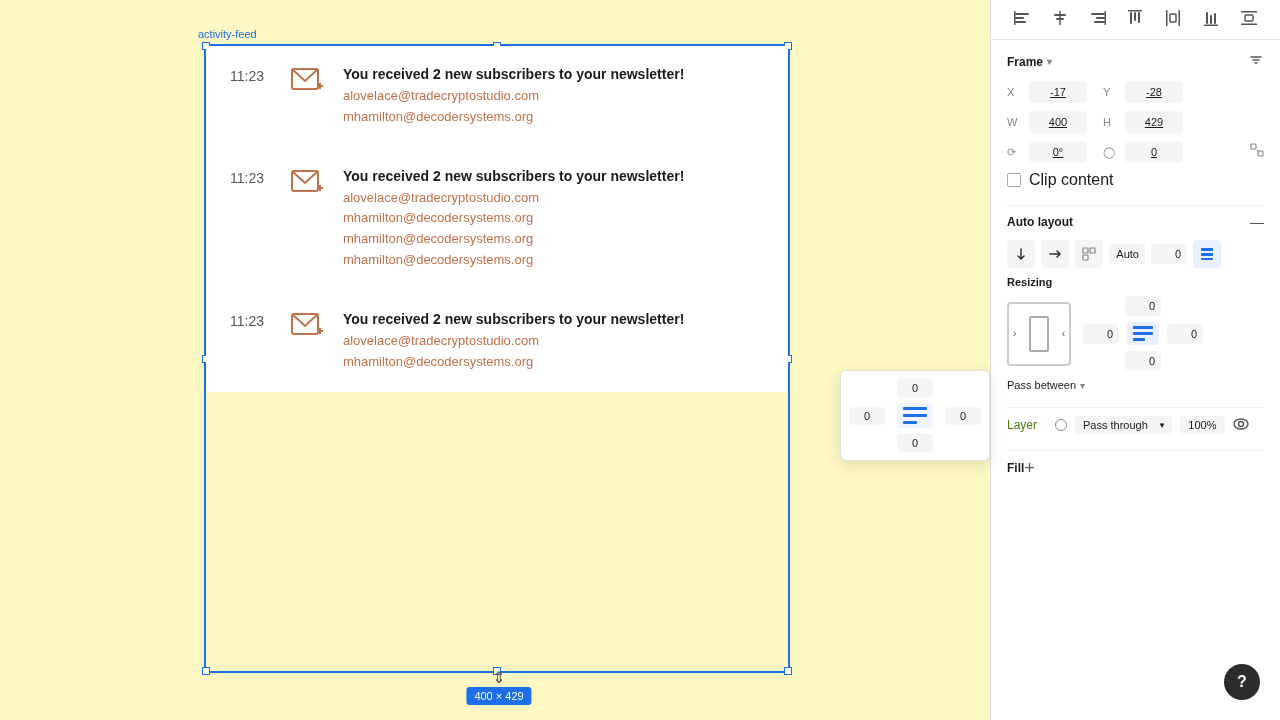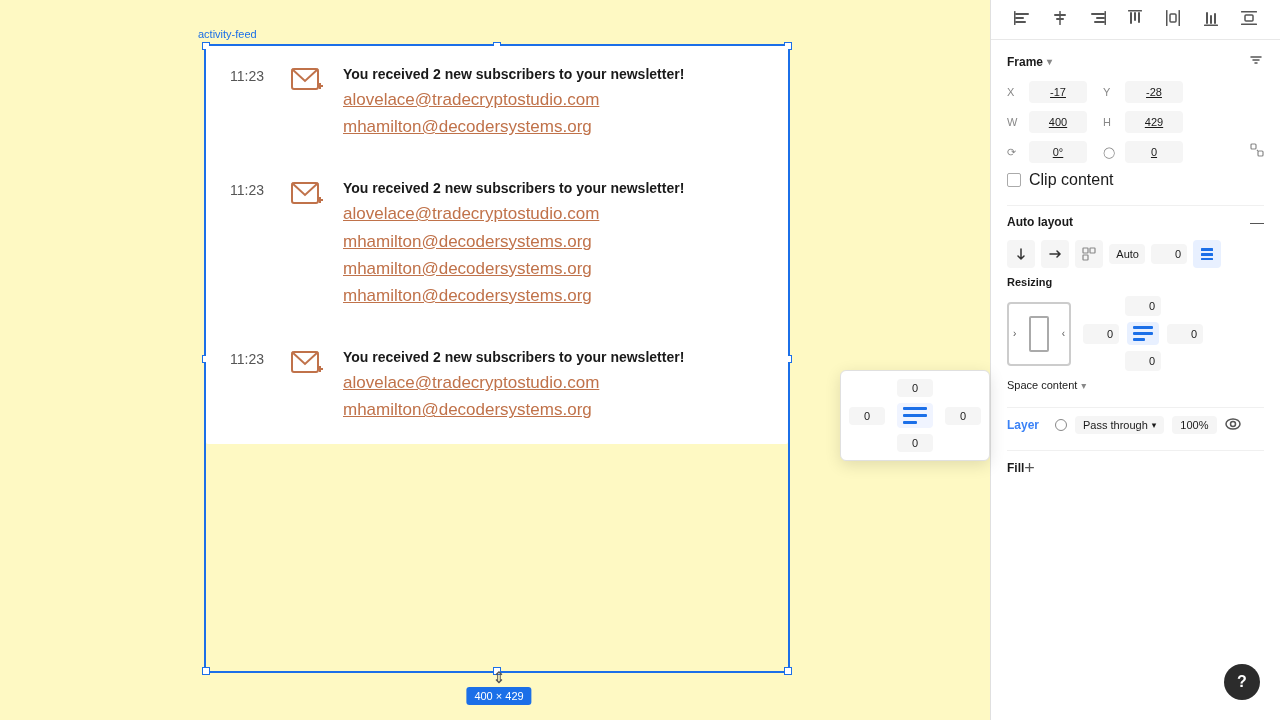--- a/index.html
+++ b/index.html
@@ -96,24 +96,23 @@
     }
 
     .feed-item-title {
       font-size: 14px;
       font-weight: 700;
       color: #1a1a1a;
       margin-bottom: 4px;
     }
 
     .feed-item-email {
-      font-size: 17px;
+      font-size: 13px;
       color: #c0724a;
       line-height: 1.6;
-      text-decoration: underline;
     }
 
     .feed-icon {
       margin-top: 2px;
     }
 
     .envelope-icon {
       width: 36px;
       height: 28px;
     }
@@ -364,21 +363,21 @@
     }
 
     .layer-mode {
       font-size: 11px;
       color: #1a1a1a;
       background: #f5f5f5;
       border-radius: 4px;
       padding: 3px 8px;
       display: flex;
       align-items: center;
-      gap: 4px;
+      gap: 12px;
       cursor: pointer;
     }
 
     .layer-opacity {
       font-size: 11px;
       color: #1a1a1a;
       background: #f5f5f5;
       border-radius: 4px;
       padding: 3px 8px;
       cursor: pointer;
@@ -744,30 +743,30 @@
             </div>
             <div class="al-number">0</div>
           </div>
           <div style="display:flex;justify-content:center;">
             <div class="al-number">0</div>
           </div>
         </div>
       </div>
 
       <div class="space-between-row">
-        <span class="space-between-label">Space content</span>
+        <span class="space-between-label">Pass between</span>
         <span class="chevron-icon">▾</span>
       </div>
     </div>
 
     <div class="divider"></div>
 
     <div class="section">
       <div class="layer-row">
-        <span style="font-size:12px;font-weight:700;color:#3b82f6;flex:0 0 40px;">Layer</span>
+        <span style="font-size:12px;font-weight:400;color:#4d7c0f;flex:0 0 40px;">Layer</span>
         <div class="layer-circle"></div>
         <div class="layer-mode">
           <span>Pass through</span>
           <span style="font-size:9px;">▾</span>
         </div>
         <div class="layer-opacity">
           <span>100%</span>
         </div>
         <div class="layer-eye">
           <svg width="16" height="12" viewBox="0 0 16 12" fill="none">

